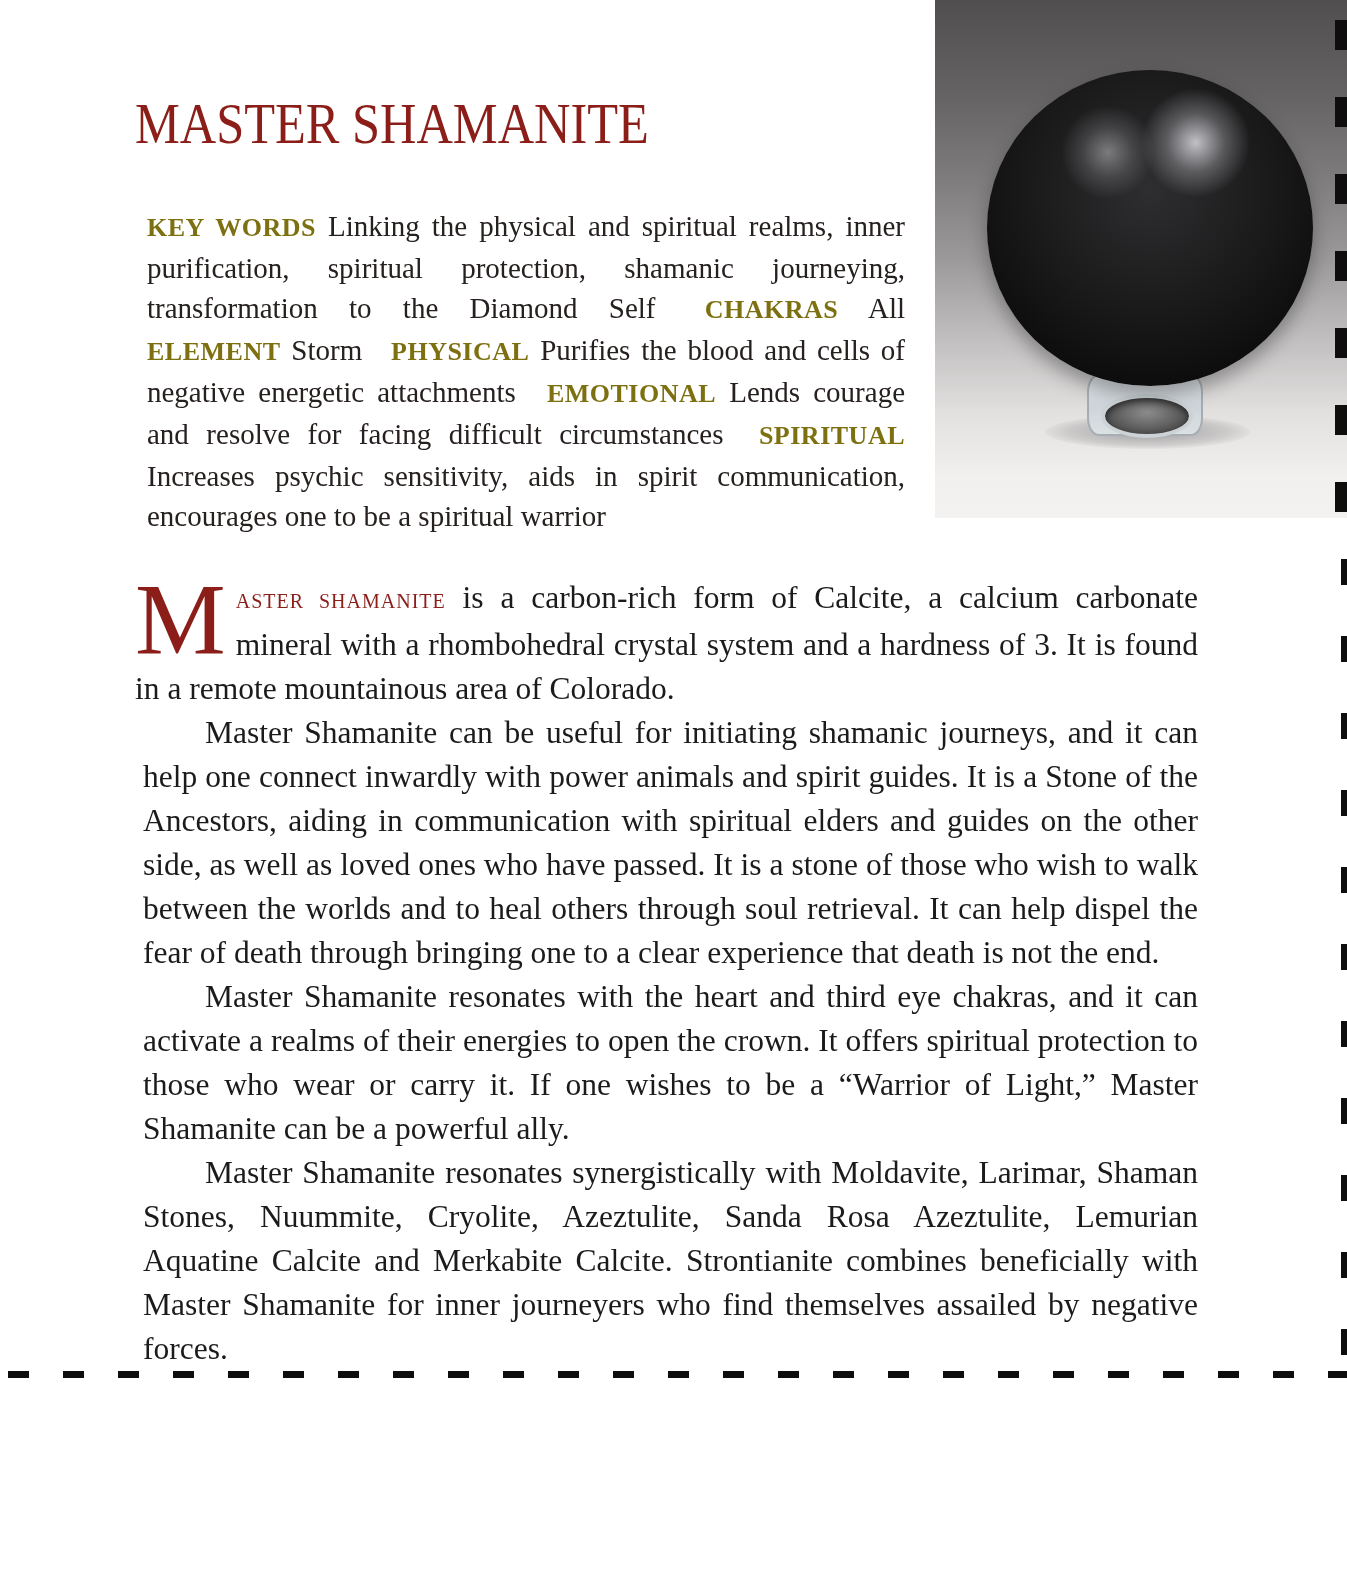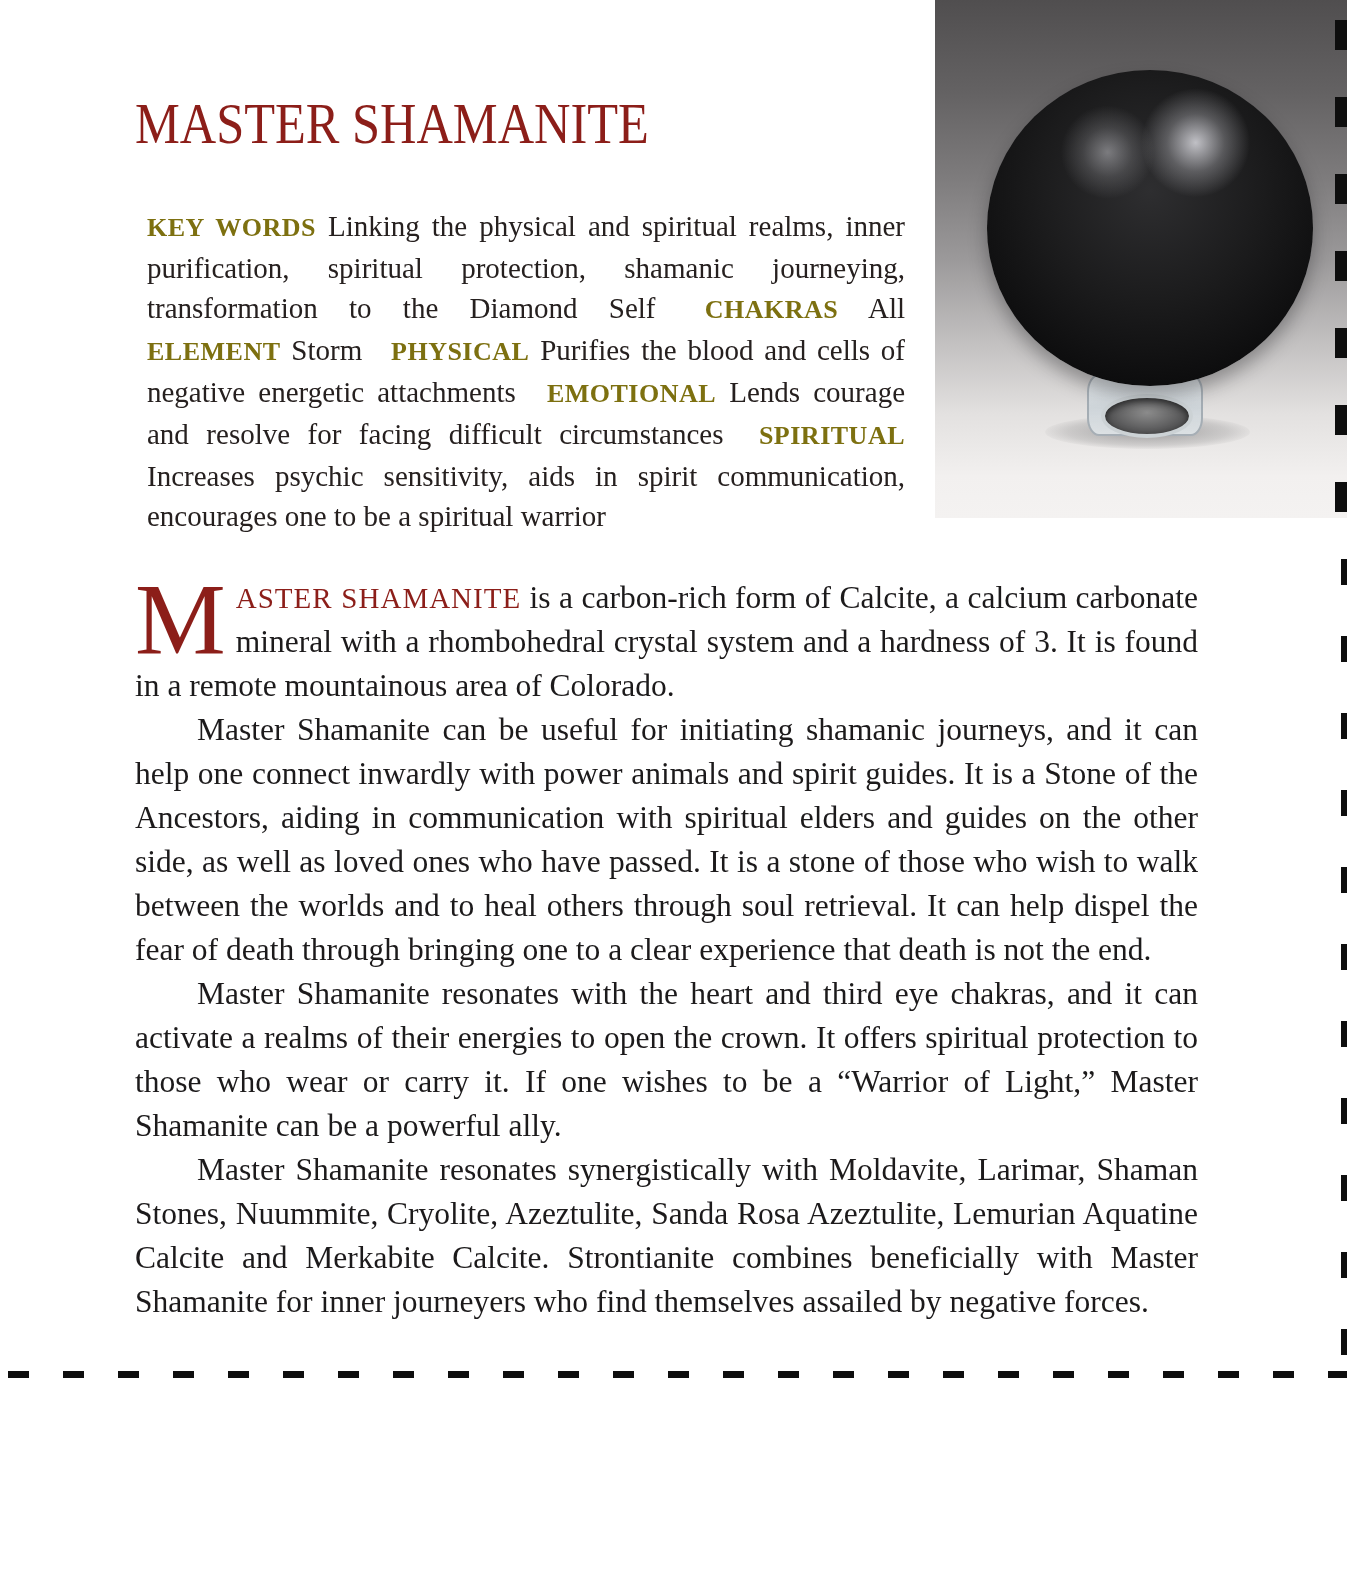--- a/index.html
+++ b/index.html
@@ -68,30 +68,30 @@
     box-shadow:0 10px 18px rgba(20,20,22,0.35);
   }
 
   
   .body-copy{
     position:absolute;left:135px;top:576px;width:1063px;
     font-size:31.5px;line-height:44px;color:#1c1a1b;
     text-align:justify;
   }
   .body-copy p{margin:0;}
-  .body-copy p.indent{text-indent:62px;}
+  .body-copy p.indent{text-indent:62px;margin-left:8px;}
   .dropcap{
     float:left;
     font-size:102px;line-height:80px;
     color:#8c1e19;
     margin:4px 10px 0 0;
   }
   .lead{
     color:#8c1e19;
-    font-size:29px;letter-spacing:1px;
+    font-size:20px;letter-spacing:1px;
   }
 
   
   .page-number{
     position:absolute;left:570px;top:1466px;width:190px;
     text-align:center;
     font-size:30px;font-weight:bold;color:#a16207;letter-spacing:1px;
   }
 
   

